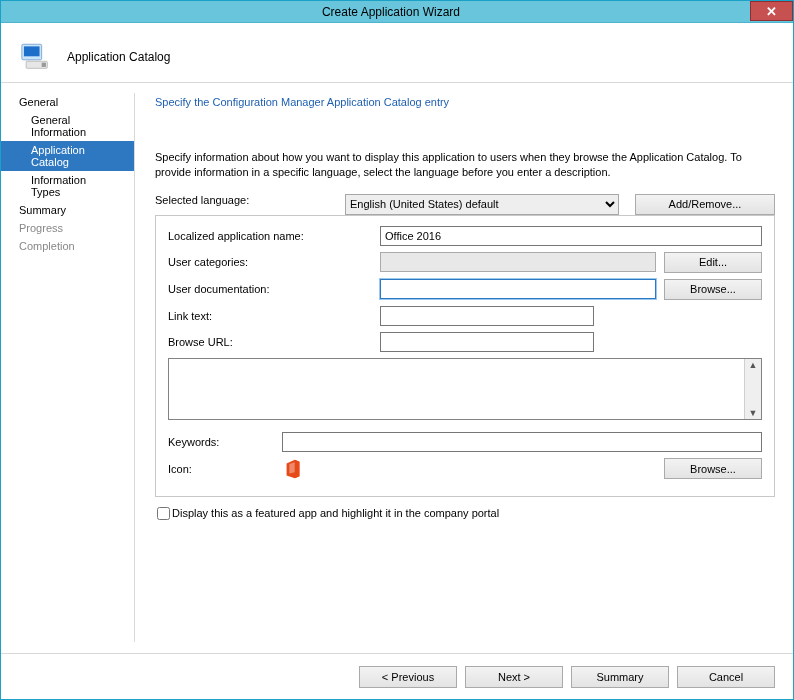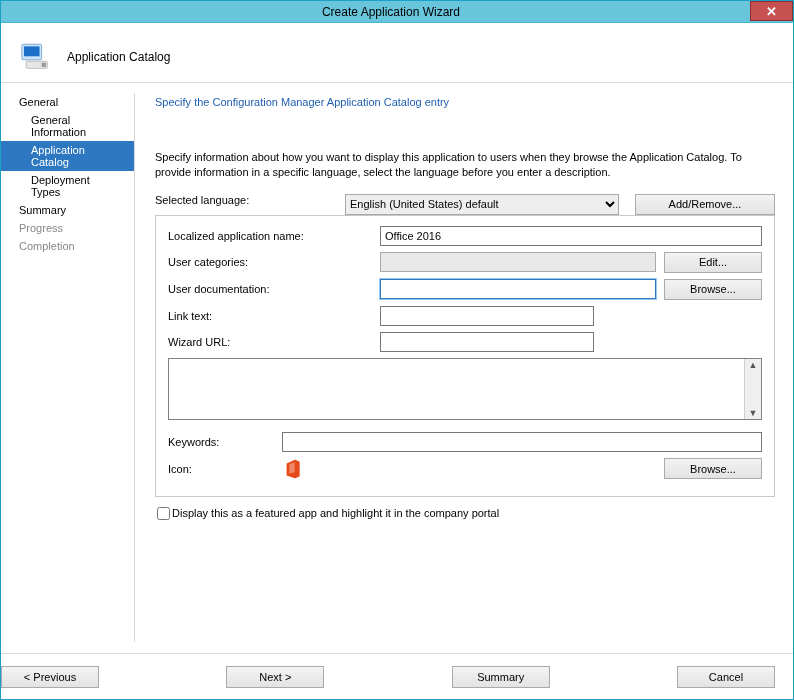--- a/index.html
+++ b/index.html
@@ -171,21 +171,21 @@
     margin-top: 10px; margin-left: 2px;
   }
   .chk-row input { margin:0; width:13px; height:13px;}
   
   .footer {
     position: absolute;
     bottom: 0; left: 0; right: 0;
     height: 46px;
     border-top: 1px solid #d9d9d9;
     display: flex;
-    justify-content: space-between;
+    justify-content: flex-end;
     align-items: center;
     gap: 8px;
     padding-right: 18px;
   }
   .footer button { width: 90px; height: 22px; }
 </style>
 </head>
 <body>
 
 <div class="titlebar">
@@ -205,21 +205,21 @@
     </svg>
   </span>
   <span class="label">Application Catalog</span>
 </div>
 
 <div class="body">
   <div class="sidebar">
     <div class="group">General</div>
     <div class="sub">General Information</div>
     <div class="sub active">Application Catalog</div>
-    <div class="sub">Deployment Types</div>
+    <div class="sub">Information Types</div>
     <div class="group">Summary</div>
     <div class="group disabled">Progress</div>
     <div class="group disabled">Completion</div>
   </div>
   <div class="divider"></div>
 
   <div class="main">
     <div class="page-title">Specify the Configuration Manager Application Catalog entry</div>
     <div class="intro">Specify information about how you want to display this application to users when they browse the Application Catalog. To provide information in a specific language, select the language before you enter a description.</div>
 
@@ -245,21 +245,21 @@
       <div class="grow">
         <span class="glbl">User documentation:</span>
         <input type="text" class="field focused" value="" style="">
         <button class="std">Browse...</button>
       </div>
       <div class="grow">
         <span class="glbl">Link text:</span>
         <input type="text" class="field" style="width: 214px; flex: 0 0 214px;" value="">
       </div>
       <div class="grow">
-        <span class="glbl">Wizard URL:</span>
+        <span class="glbl">Browse URL:</span>
         <input type="text" class="field" style="width: 214px; flex: 0 0 214px;" value="">
       </div>
 
       <div class="desc-wrap">
         <textarea style=""></textarea>
         <div class="sb">
           <div>▲</div>
           <div>▼</div>
         </div>
       </div>

